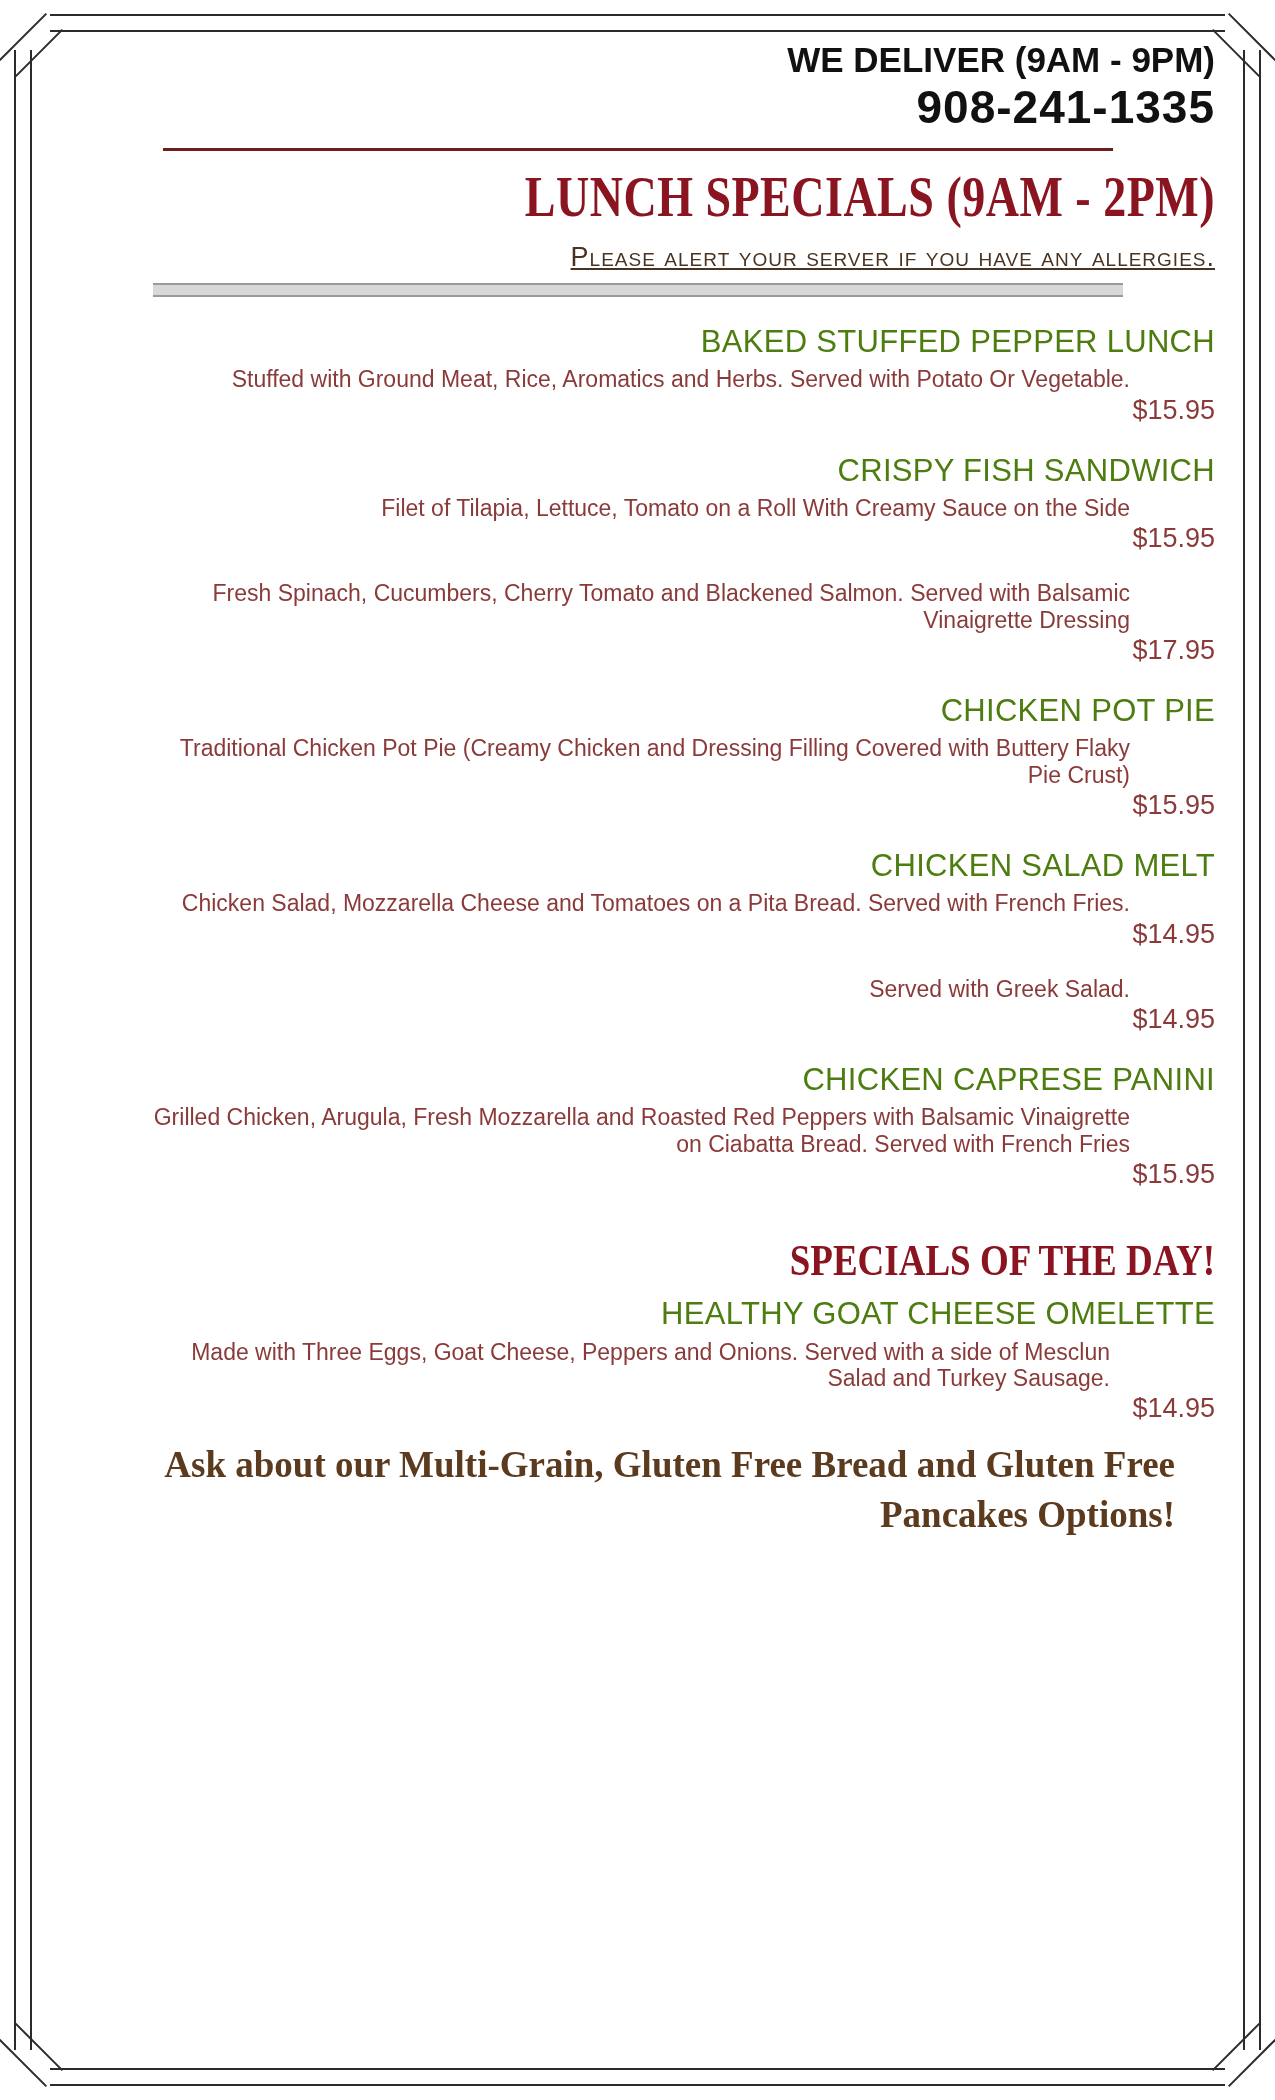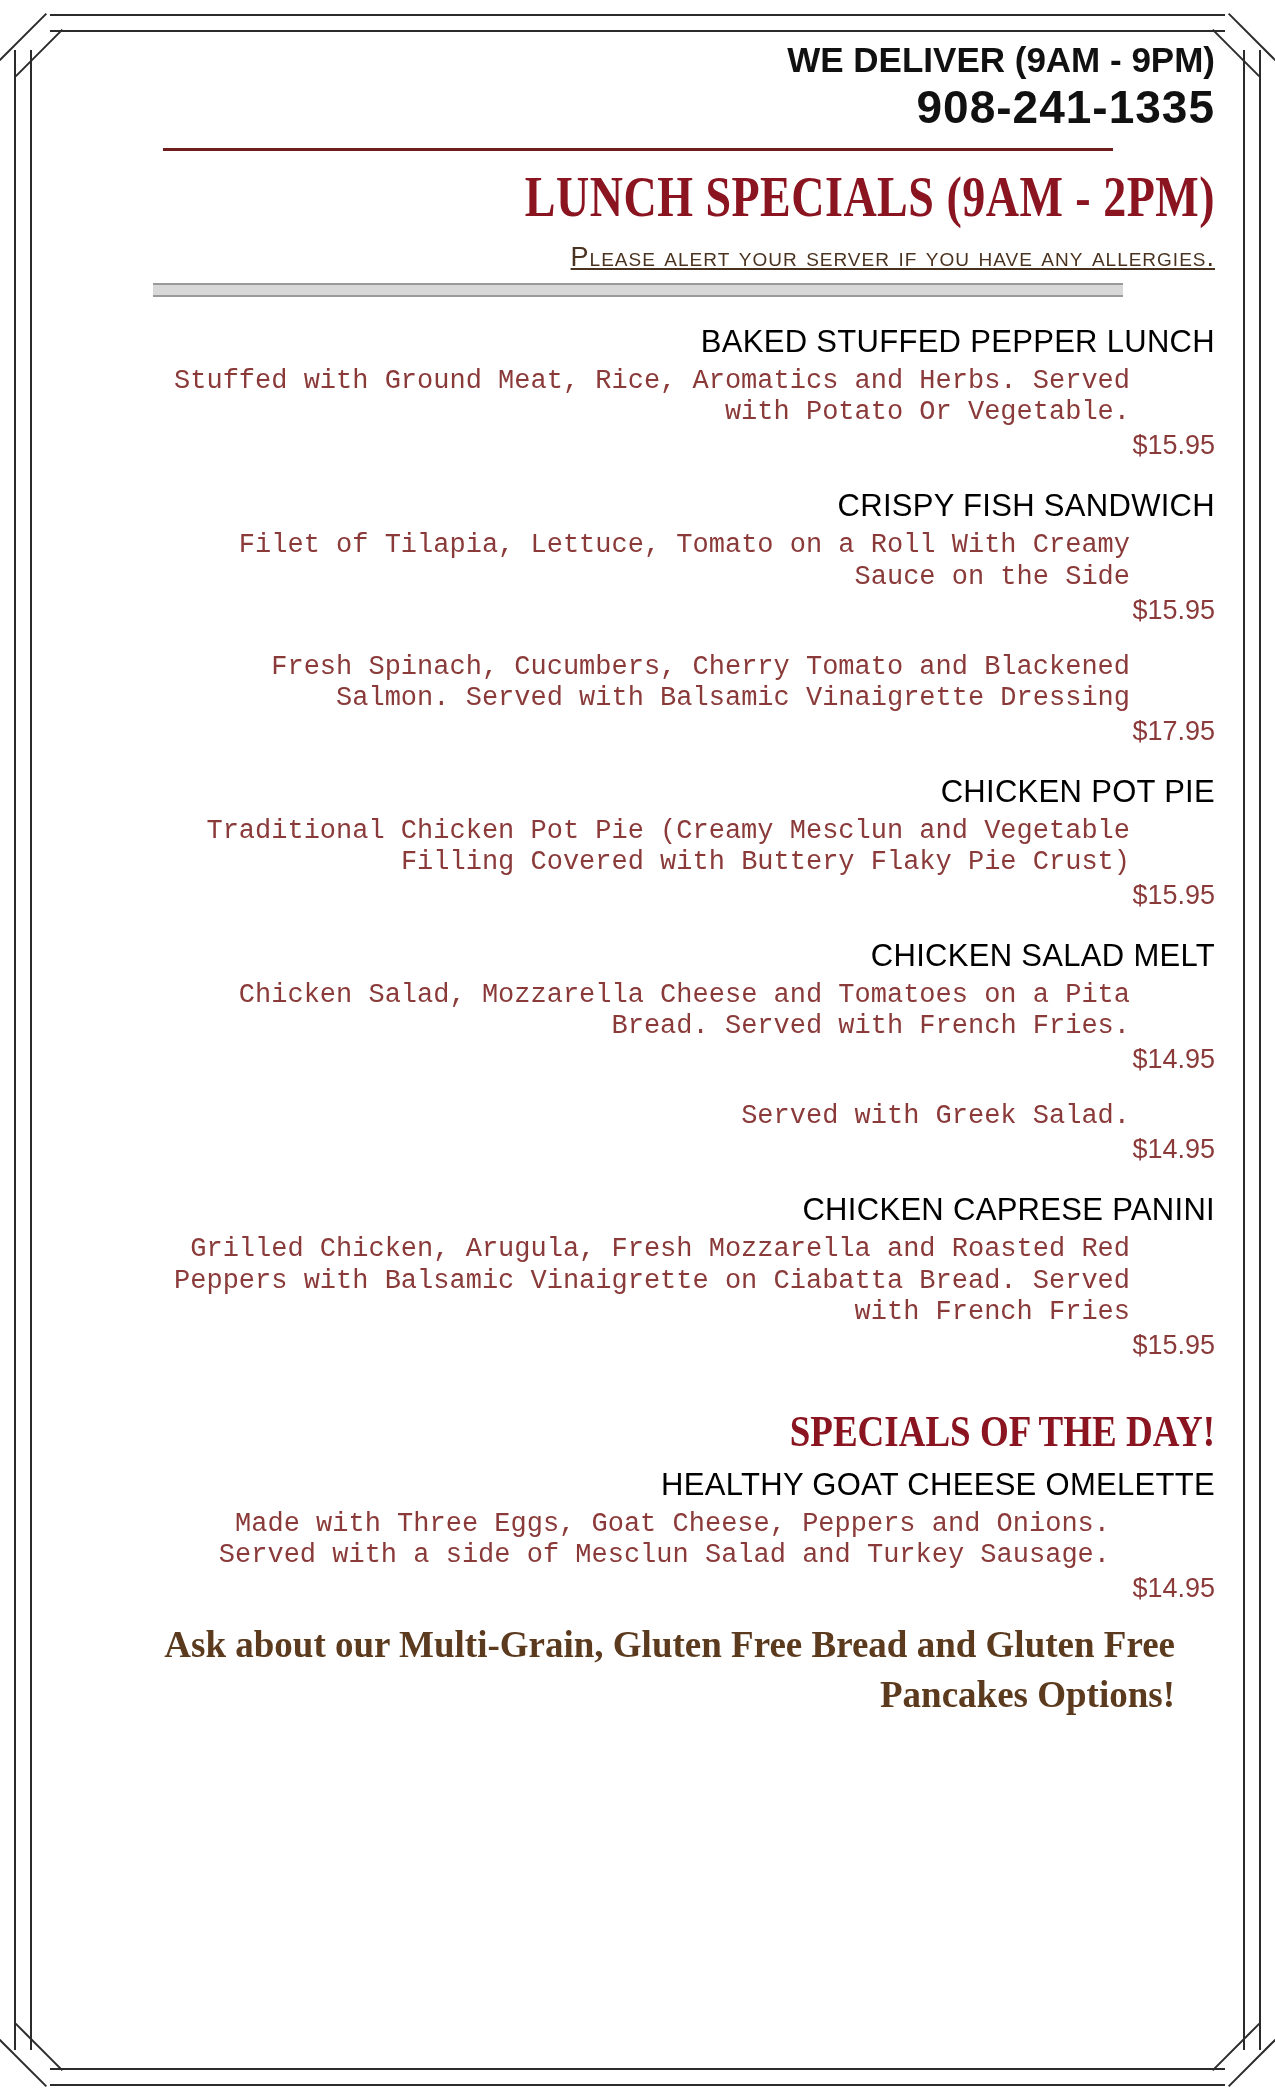--- a/index.html
+++ b/index.html
@@ -130,27 +130,27 @@
 
   .items {
     margin-top: 26px;
   }
   .item {
     margin-bottom: 26px;
   }
   .item-name {
     font-family: "Liberation Sans", sans-serif;
     font-size: 31px;
-    color: #000000;
+    color: #4d7c0f;
     letter-spacing: 0.3px;
     line-height: 1.2;
   }
   .item-desc {
-    font-family: Liberation Mono, monospace;
-    font-size: 27px;
+    font-family: Liberation Sans, sans-serif;
+    font-size: 23px;
     color: #8b3a3a;
     line-height: 1.15;
     margin-top: 6px;
     padding: 0 85px;
   }
   .item-price {
     font-family: "Liberation Sans", sans-serif;
     font-size: 27px;
     color: #8b3a3a;
     margin-top: 2px;
@@ -225,21 +225,21 @@
       <div class="item-price">$15.95</div>
     </div>
 
     <div class="item">
       <div class="item-desc">Fresh Spinach, Cucumbers, Cherry Tomato and Blackened Salmon. Served with Balsamic Vinaigrette Dressing</div>
       <div class="item-price">$17.95</div>
     </div>
 
     <div class="item">
       <div class="item-name">CHICKEN POT PIE</div>
-      <div class="item-desc">Traditional Chicken Pot Pie (Creamy Mesclun and Vegetable Filling Covered with Buttery Flaky Pie Crust)</div>
+      <div class="item-desc">Traditional Chicken Pot Pie (Creamy Chicken and Dressing Filling Covered with Buttery Flaky Pie Crust)</div>
       <div class="item-price">$15.95</div>
     </div>
 
     <div class="item">
       <div class="item-name">CHICKEN SALAD MELT</div>
       <div class="item-desc">Chicken Salad, Mozzarella Cheese and Tomatoes on a Pita Bread. Served with French Fries.</div>
       <div class="item-price">$14.95</div>
     </div>
 
     <div class="item">

